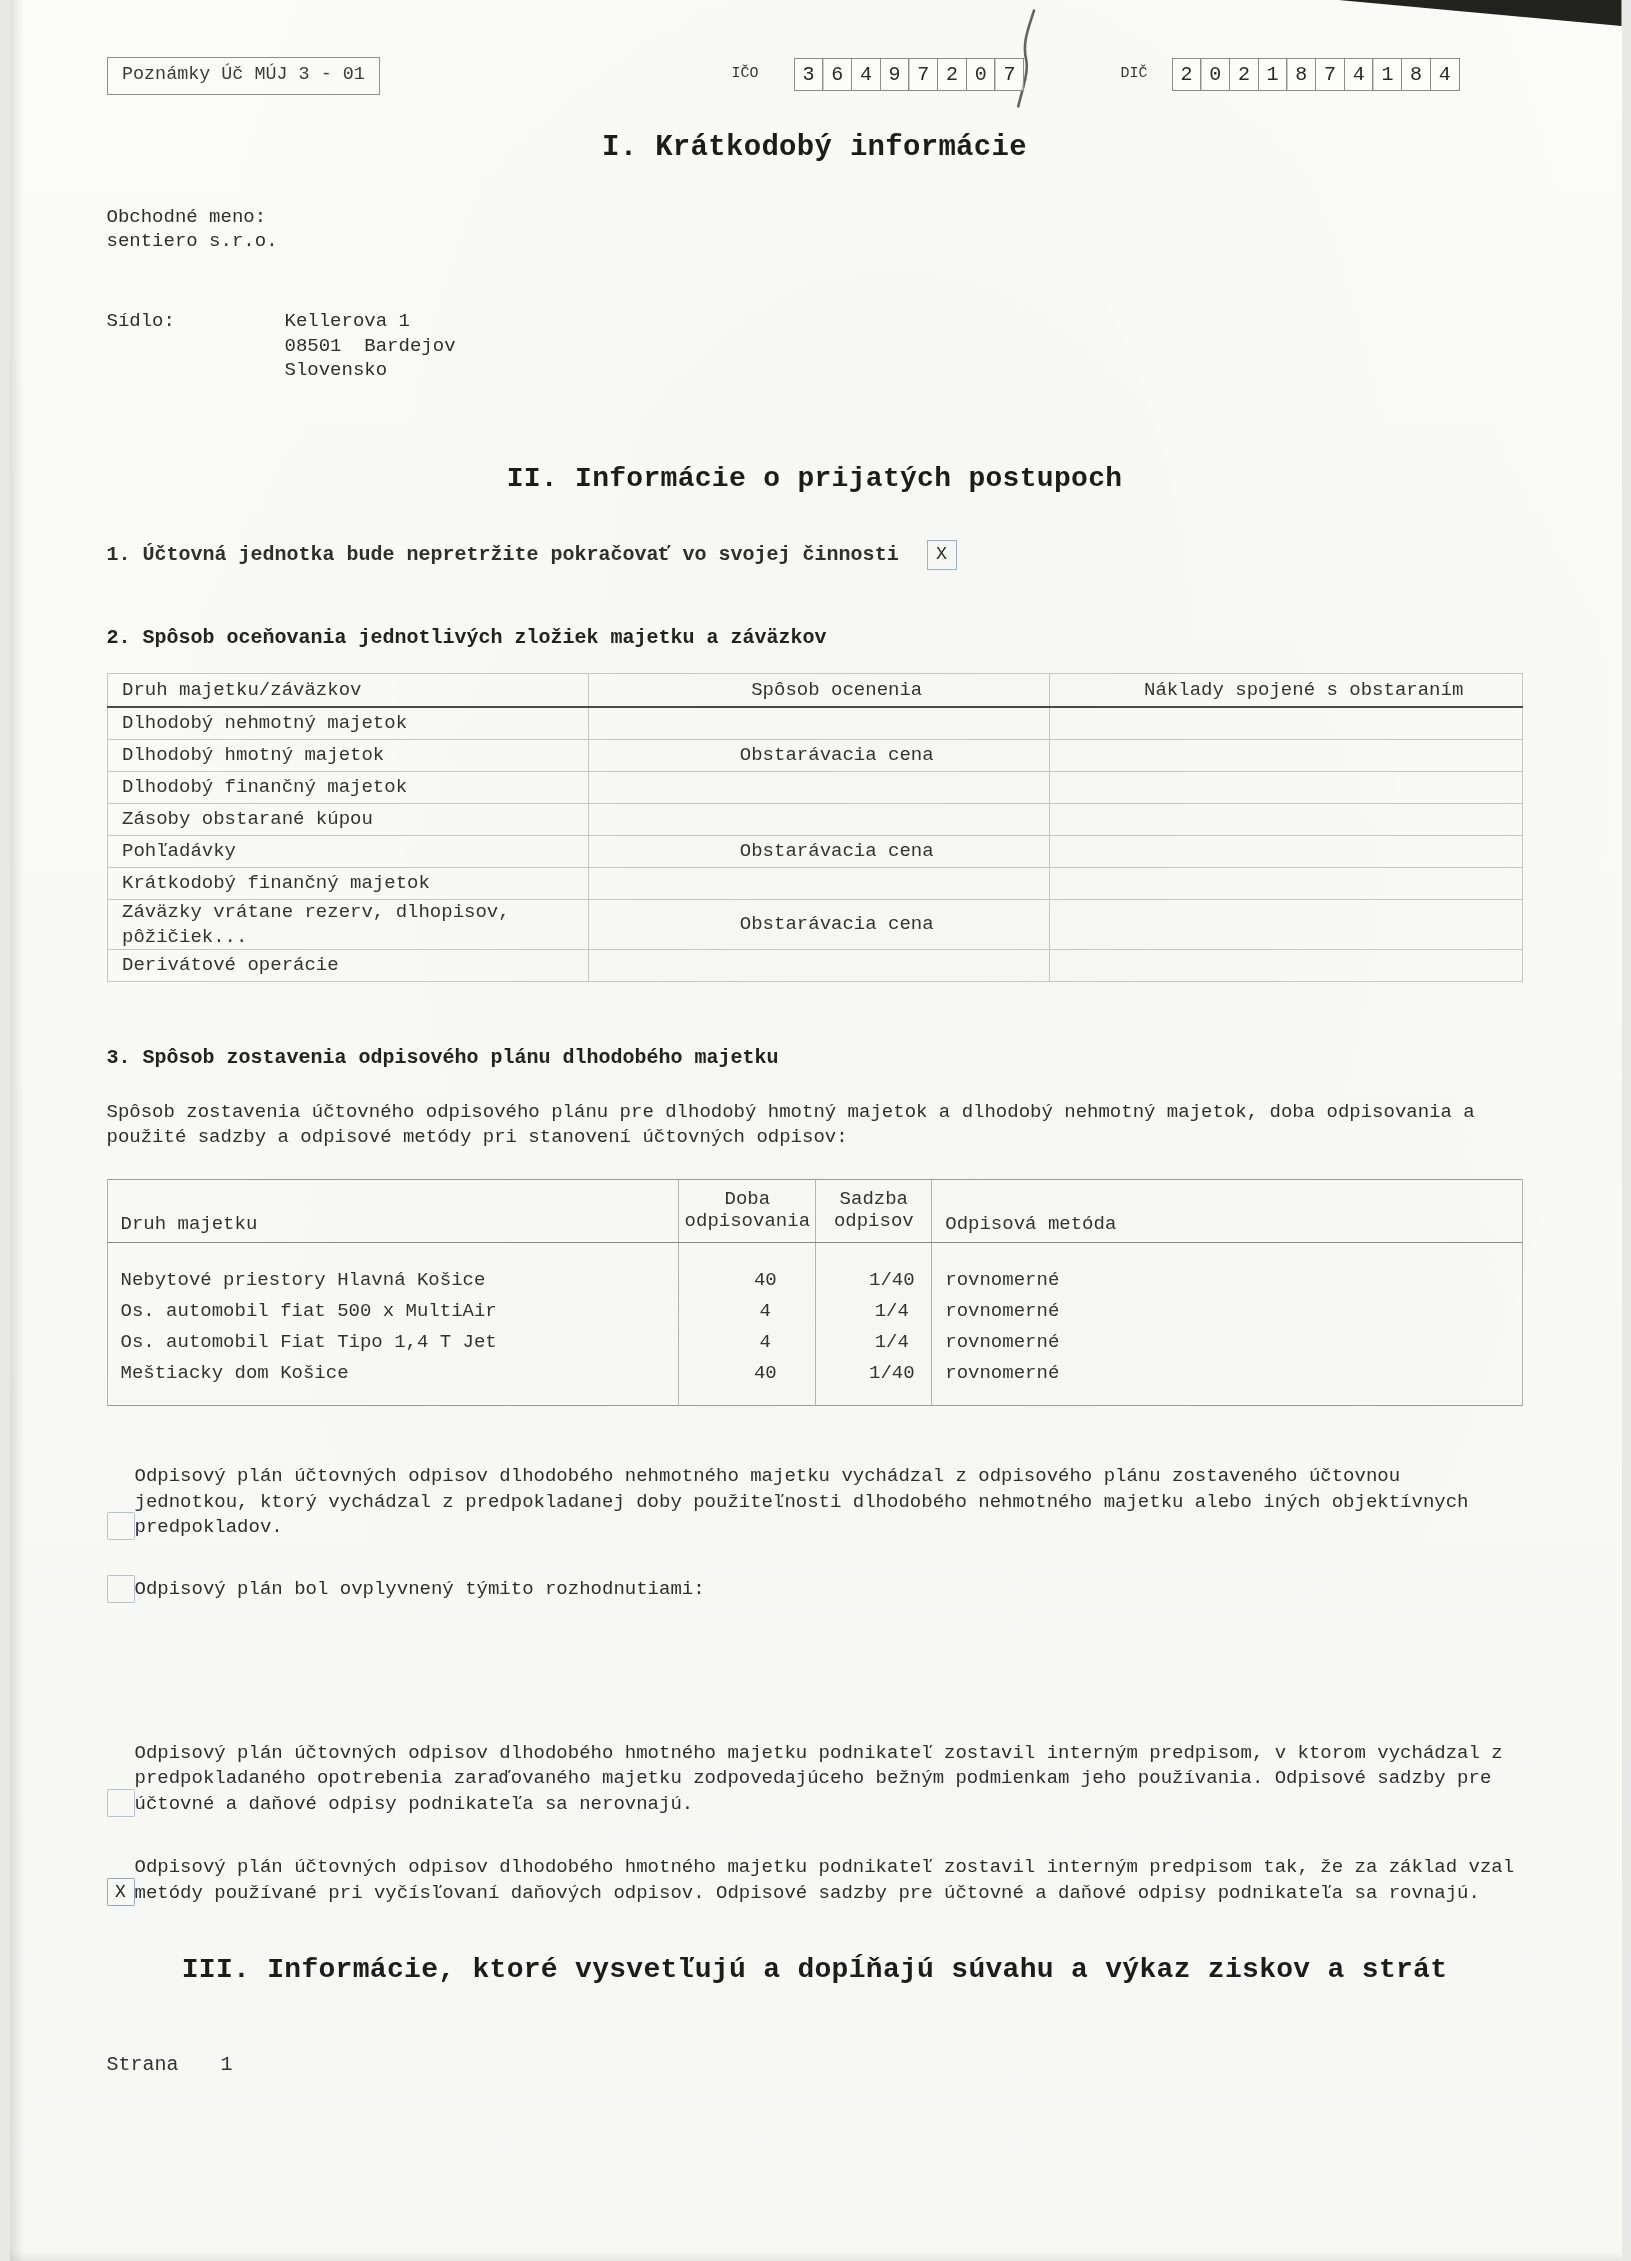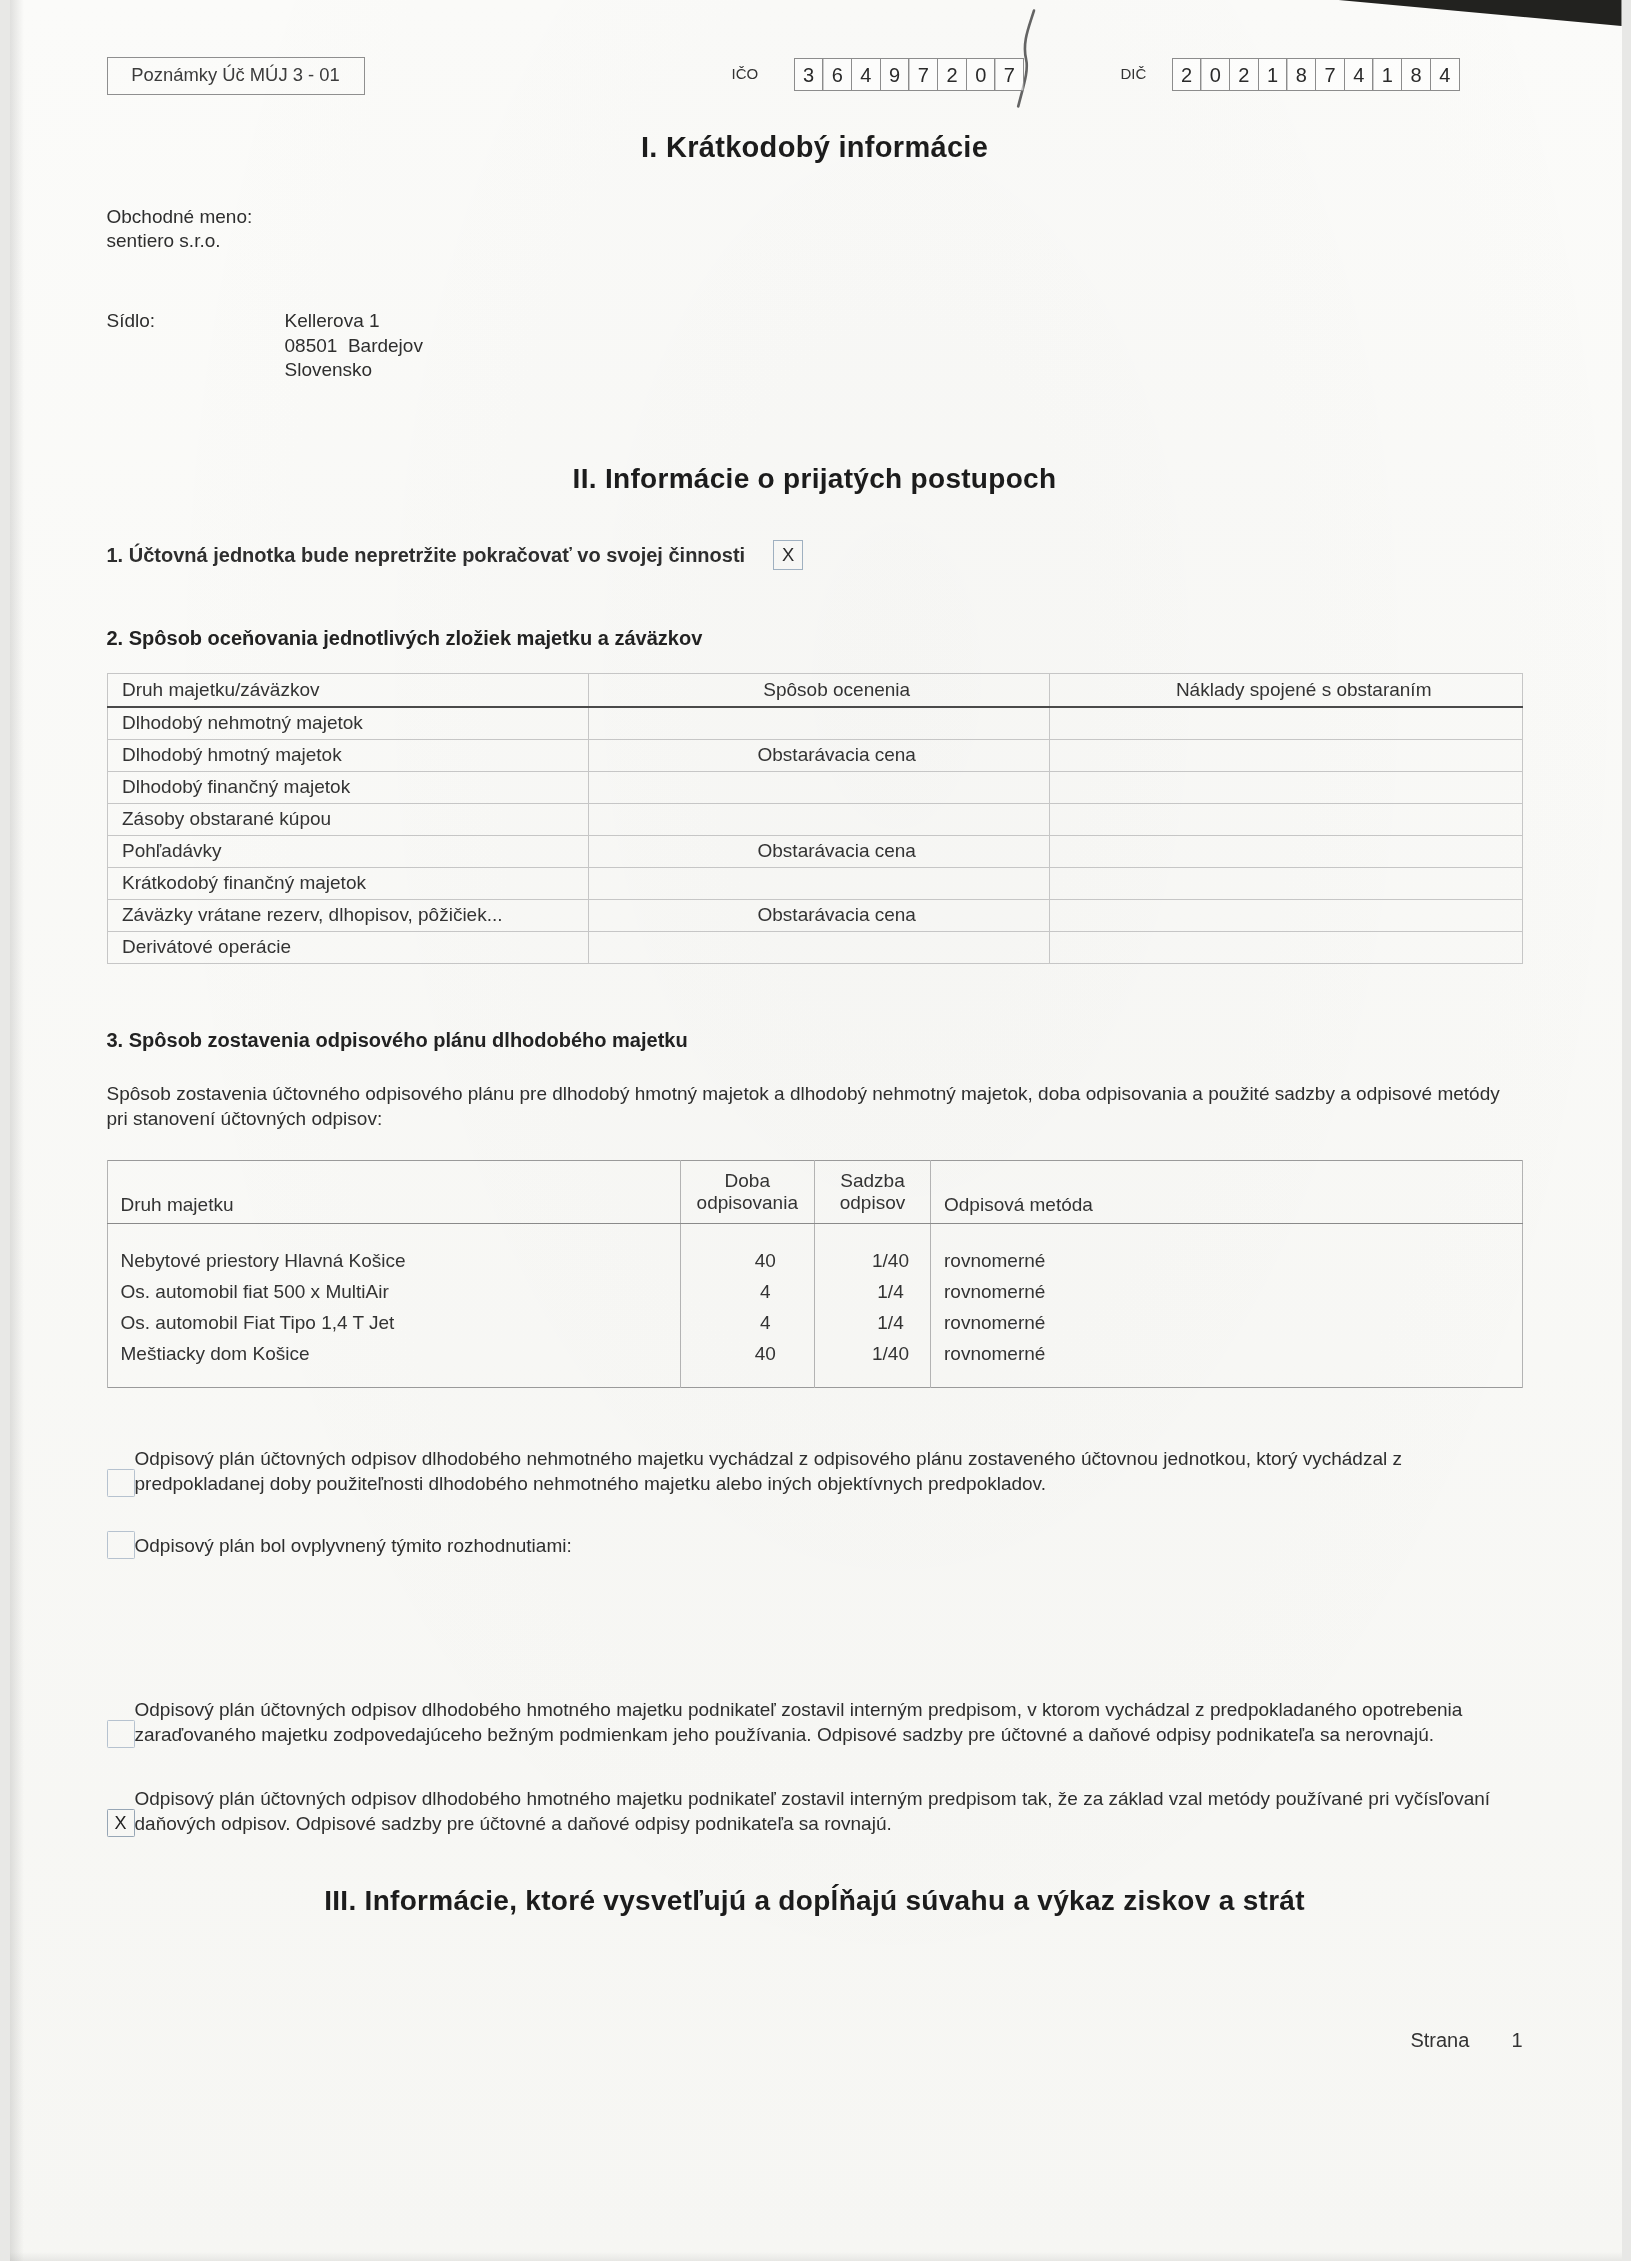--- a/index.html
+++ b/index.html
@@ -5,21 +5,21 @@
   * { margin:0; padding:0; box-sizing:border-box; }
   html,body { background:#e8e8e6; }
   .page{
     position:relative;
     width:1612px;
     height:2261px;
     margin:0 auto;
     background:
       radial-gradient(ellipse at 55% 30%, rgba(0,0,0,0.015), transparent 65%),
       linear-gradient(#fbfbf9, #f6f6f3);
-    font-family:Liberation Sans, sans-serif;
+    font-family:Liberation Mono, monospace;
     color:#2e2e2e;
     line-height:1.3;
     overflow:hidden;
   }
   .page::before{
     content:"";
     position:absolute; left:0; top:0; bottom:0; width:14.5px;
     background:linear-gradient(to right, rgba(80,80,80,.16), rgba(0,0,0,0));
     pointer-events:none;
   }
@@ -109,21 +109,21 @@
   .ck3{ margin-top:138px; }
   .ck4{ margin-top:38px; }
   .check-box{
     flex:none; width:28px; height:28px; margin-top:1.3px;
     border:1.3px solid #b6c2cf; border-radius:1.3px;
     display:flex; align-items:center; justify-content:center;
     font-size:18px; color:#222;
   }
   .check-text{ flex:1; max-width:1395px; }
 
-  .footer{ margin-top:108px; display:flex; justify-content:flex-end; gap:42px; font-size:20px; color:#333; }
+  .footer{ margin-top:64px; display:flex; justify-content:flex-start; gap:42px; font-size:20px; color:#333; }
 </style>
 </head>
 <body>
 
 <div class="page">
 
   <div class="artifact-corner"></div>
   <svg class="pen-stroke" width="46" height="105" viewBox="0 0 70 160">
     <path d="M38 4 C30 30 20 52 26 78 C30 96 22 118 14 150" fill="none" stroke="#4a4a4a" stroke-width="4" stroke-linecap="round" opacity="0.85"></path>
   </svg>

